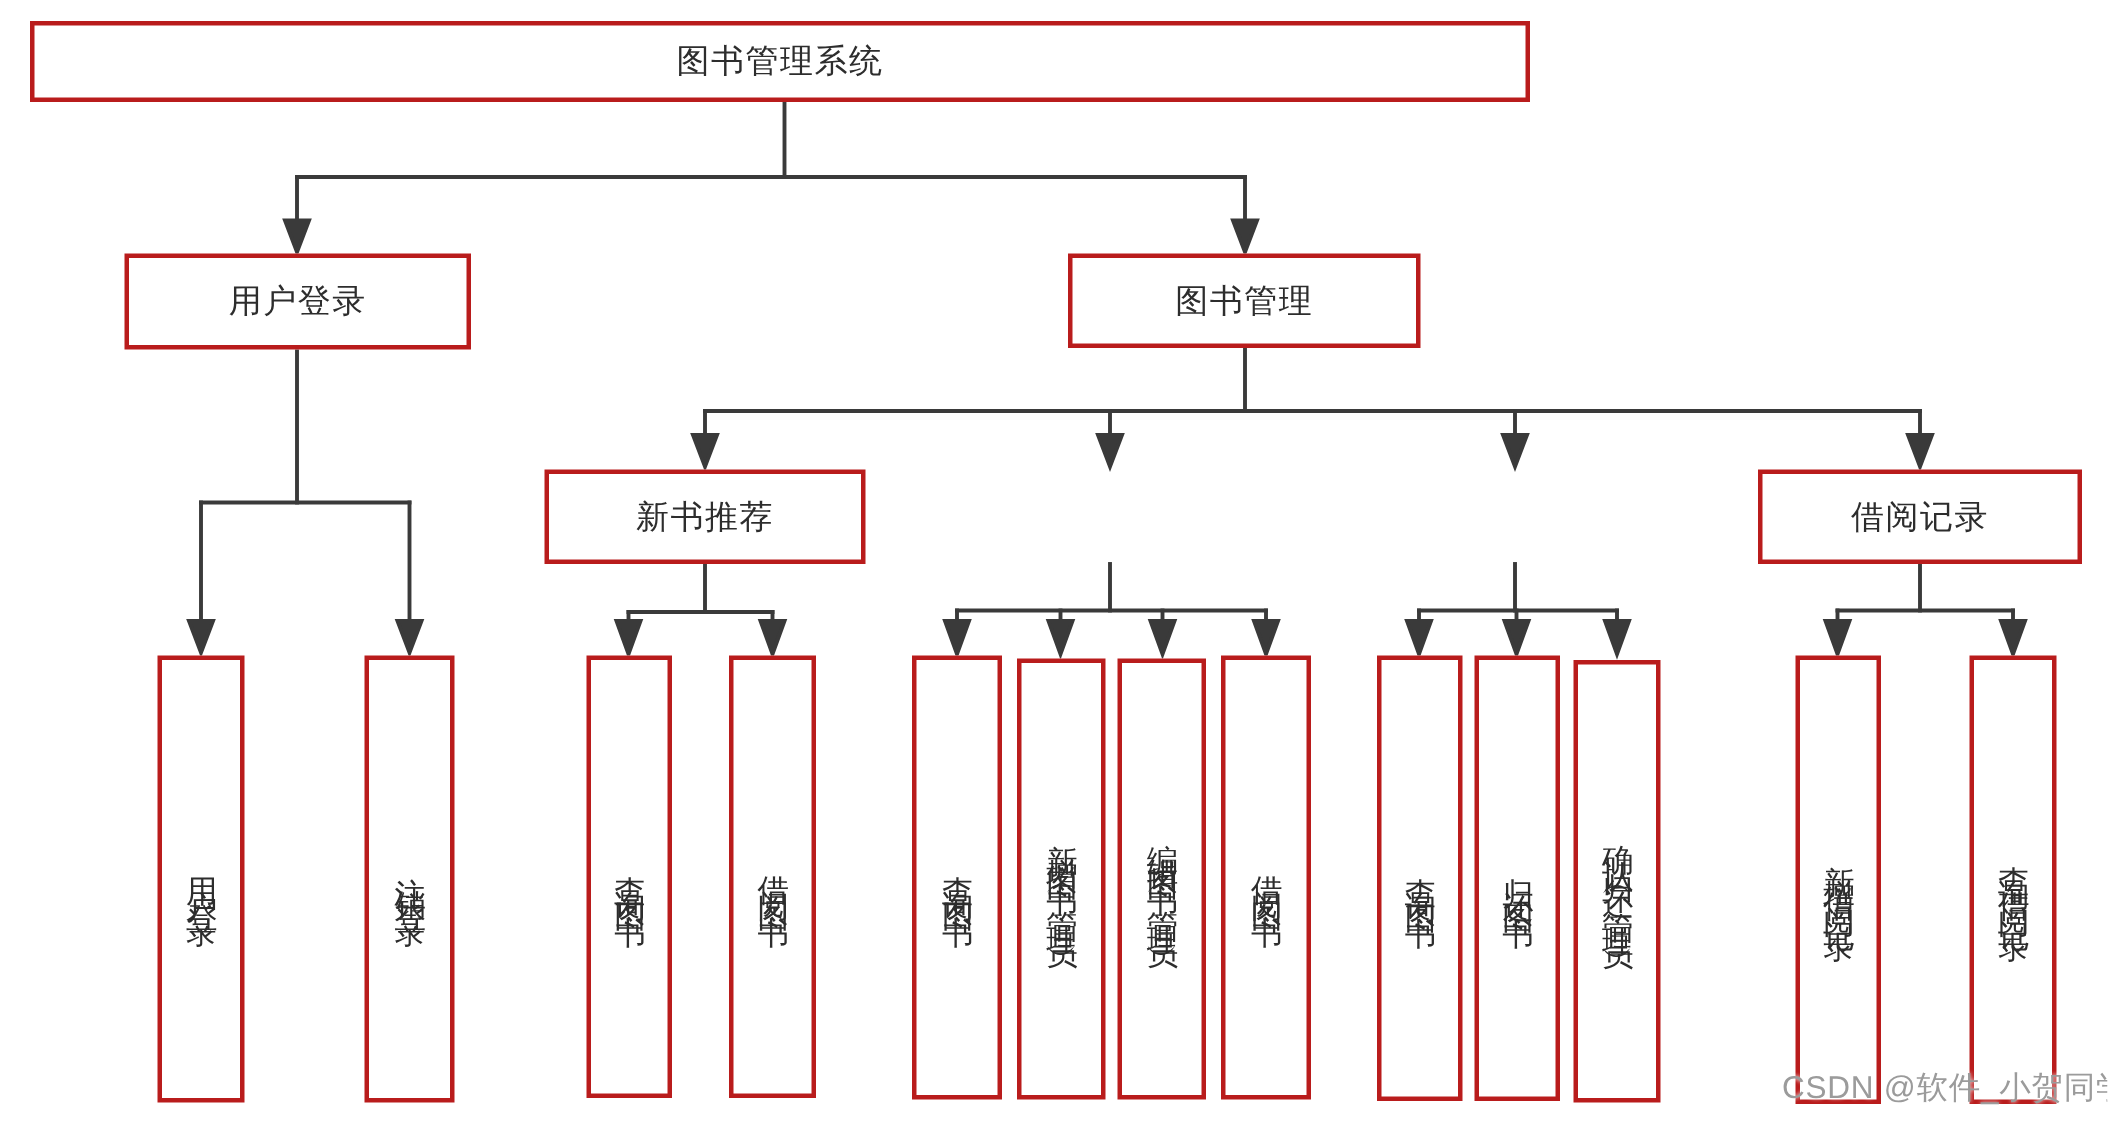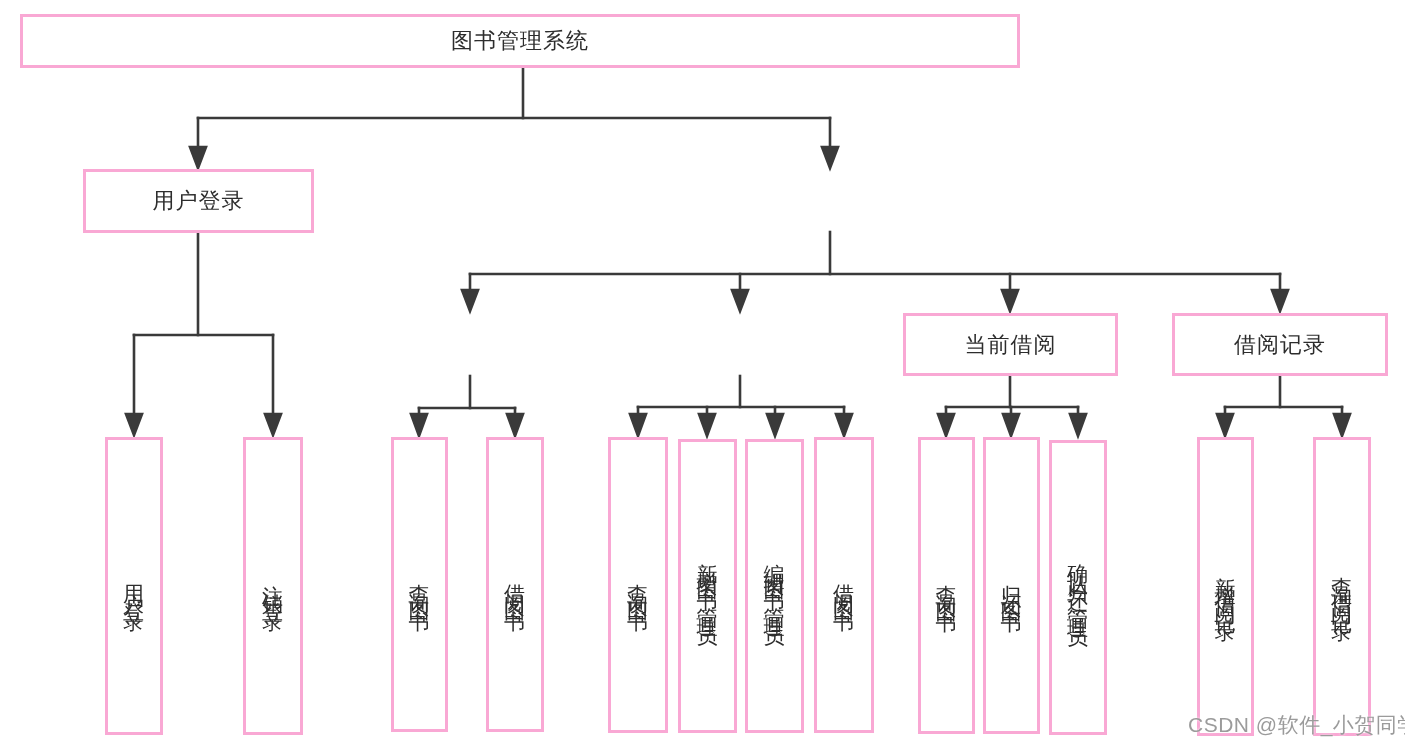--- a/index.html
+++ b/index.html
@@ -2,21 +2,21 @@
 <html><head>
 <meta charset="utf-8">
 <style>
   html,body{margin:0;padding:0;background:#ffffff;}
   .canvas{
     position:relative;width:1405px;height:747px;background:#ffffff;overflow:hidden;
     font-family:"Liberation Sans",sans-serif;
   }
   .wires{position:absolute;left:0;top:0;}
   .node{
-    position:absolute;box-sizing:border-box;border:3px solid #f9a8d4;background:#ffffff;
+    position:absolute;box-sizing:border-box;border:3px solid #b91c1c;background:#ffffff;
     display:flex;align-items:center;justify-content:center;
   }
   .node.h span{
     font-size:22px;color:#2d2d2d;letter-spacing:1px;white-space:nowrap;
   }
   .node.v span{
     writing-mode:vertical-rl;text-orientation:mixed;
     font-size:21px;color:#2d2d2d;letter-spacing:9px;line-height:1;white-space:nowrap;
   }
   .watermark{
@@ -107,23 +107,26 @@
     </g>
   </svg>
 
   <div class="node h" style="left:20px;top:14px;width:1000px;height:54px">
     <span>图书管理系统</span>
   </div>
 
   <div class="node h" style="left:83px;top:169px;width:231px;height:64px">
     <span>用户登录</span>
   </div>
+  <div class="node h" style="left:712px;top:169px;width:235px;height:63px">
+    <span>图书管理</span>
+  </div>
 
-  <div class="node h" style="left:903px;top:313px;width:215px;height:63px">
-    <span>当前借阅</span>
+  <div class="node h" style="left:363px;top:313px;width:214px;height:63px">
+    <span>新书推荐</span>
   </div>
   <div class="node h" style="left:1172px;top:313px;width:216px;height:63px">
     <span>借阅记录</span>
   </div>
 
   <div class="node v" style="left:105px;top:437px;width:58px;height:298px">
     <span>用户登录</span>
   </div>
   <div class="node v" style="left:243px;top:437px;width:60px;height:298px">
     <span>注销登录</span>

